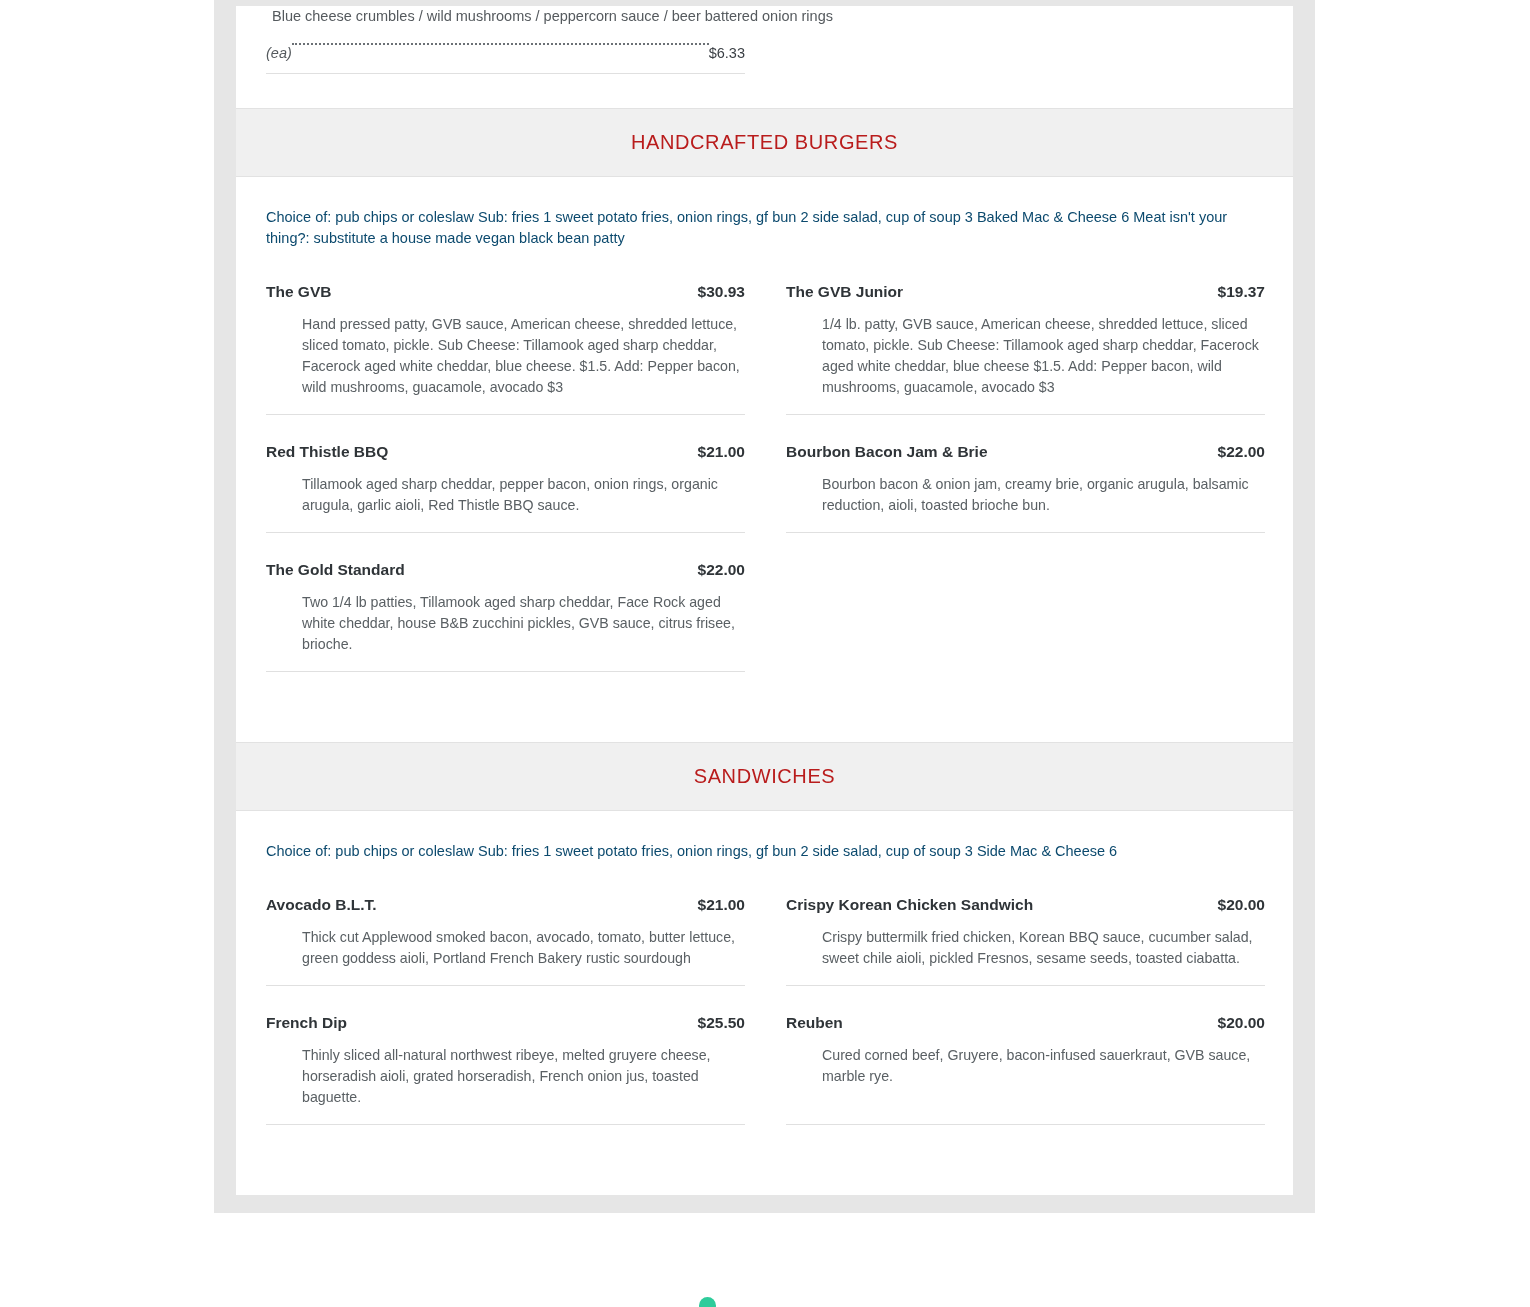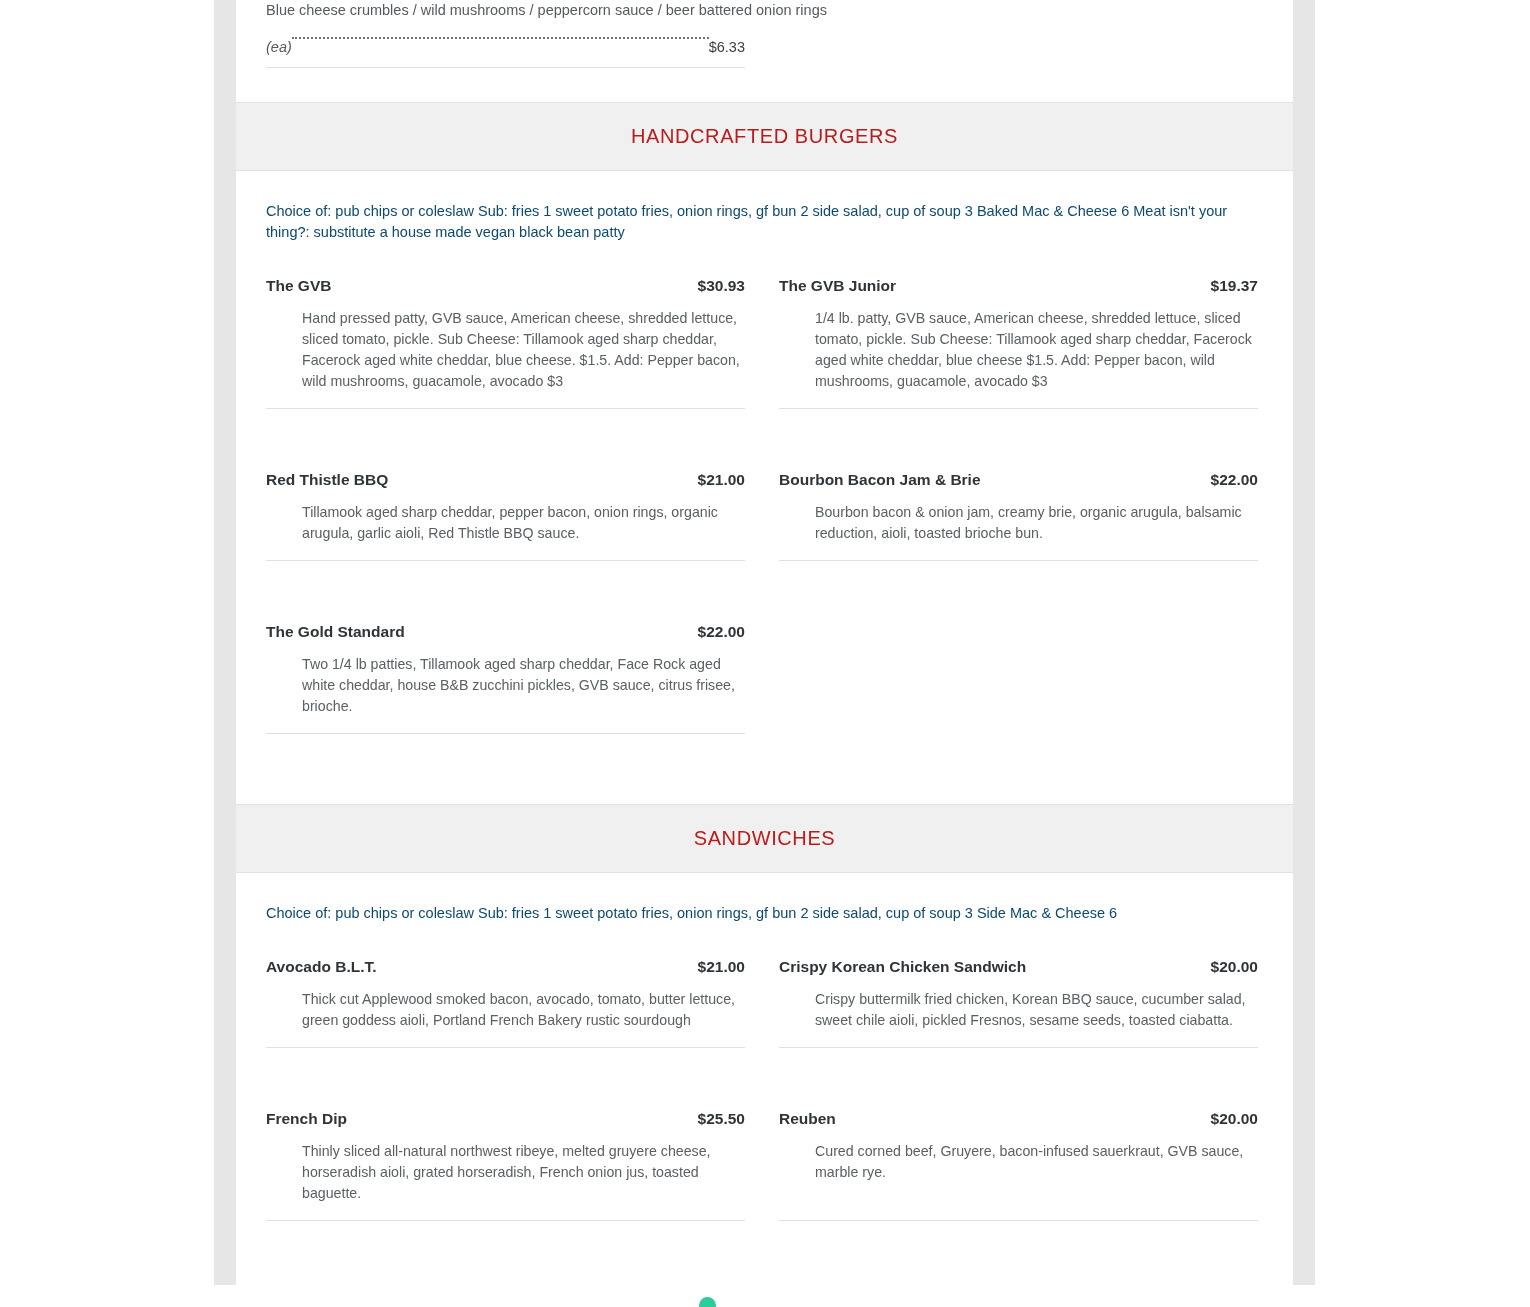--- a/index.html
+++ b/index.html
@@ -29,21 +29,21 @@
   }
   
   .top-partial {
     background: #ffffff;
     padding: 0 30px 34px 30px;
   }
   .desc {
     font-size: 14.5px;
     line-height: 20.5px;
     color: #555a5e;
-    margin: 0;
+    margin: 6px;
     padding-top: 0;
   }
   .dots-row {
     display: flex;
     margin-top: 18px;
     width: 479px;
     padding-bottom: 12px;
     border-bottom: 1px solid #e0e0e0;
   }
   .dots-label {
@@ -91,21 +91,20 @@
     color: #0c4a6e;
     margin: 0 0 34px 0;
     max-width: 980px;
   }
 
   .items-grid {
     display: grid;
     grid-template-columns: 479px 479px;
     column-gap: 41px;
     row-gap: 0;
-    gap: 34px;
   }
   .item {
     padding-bottom: 16px;
     border-bottom: 1px solid #e0e0e0;
     margin-bottom: 28px;
   }
   .item.no-rule {
     border-bottom: none;
   }
   .item-head {

